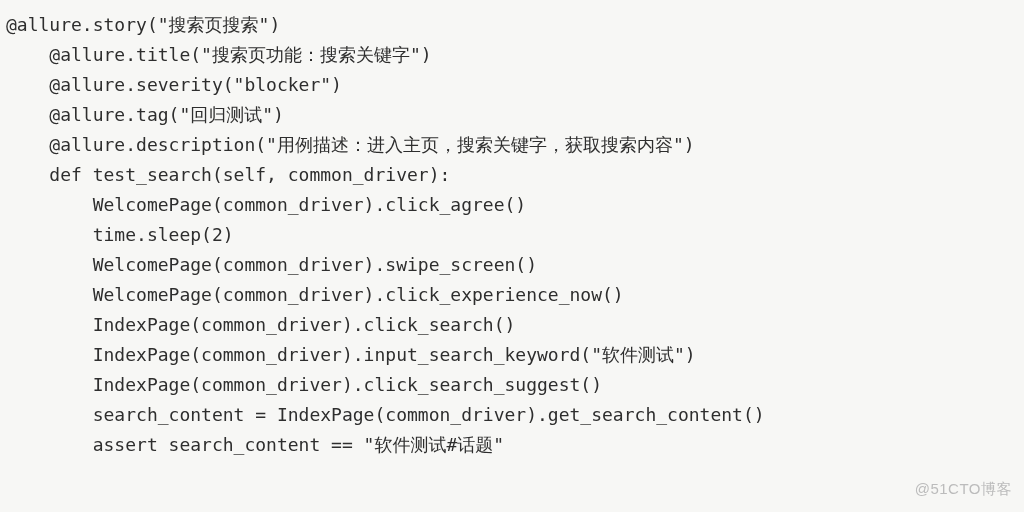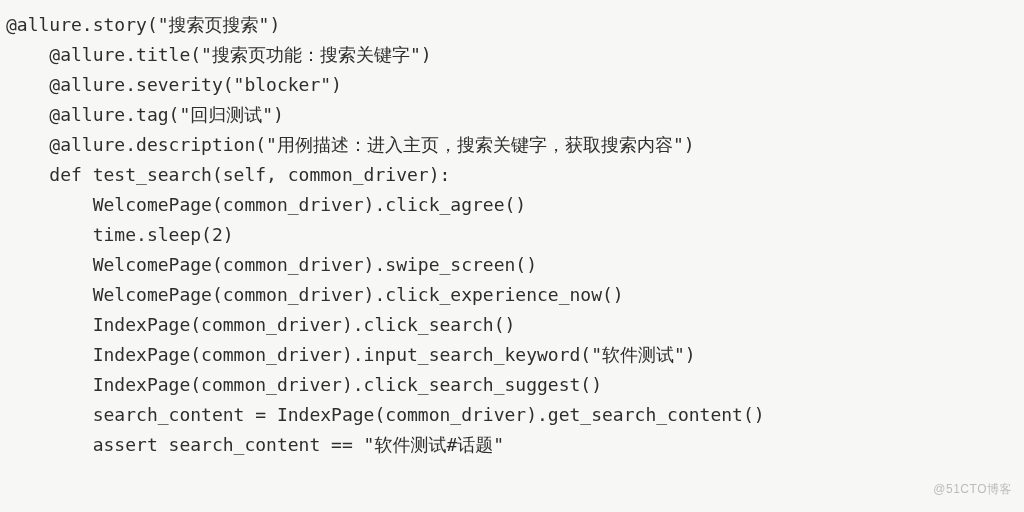--- a/index.html
+++ b/index.html
@@ -20,21 +20,21 @@
   pre.code {
     margin: 0;
     padding: 10px 6px 0 6px;
     white-space: pre;
     font-family: inherit;
   }
   .watermark {
     position: absolute;
     right: 12px;
     bottom: 8px;
-    font-size: 12px;
+    font-size: 15px;
     color: #bcbcbc;
     font-family: Arial, "Microsoft YaHei", sans-serif;
     letter-spacing: 0.5px;
     pointer-events: none;
   }
 </style>
 </head>
 <body>
 
 <pre class="code"><code>@allure.story("搜索页搜索")

